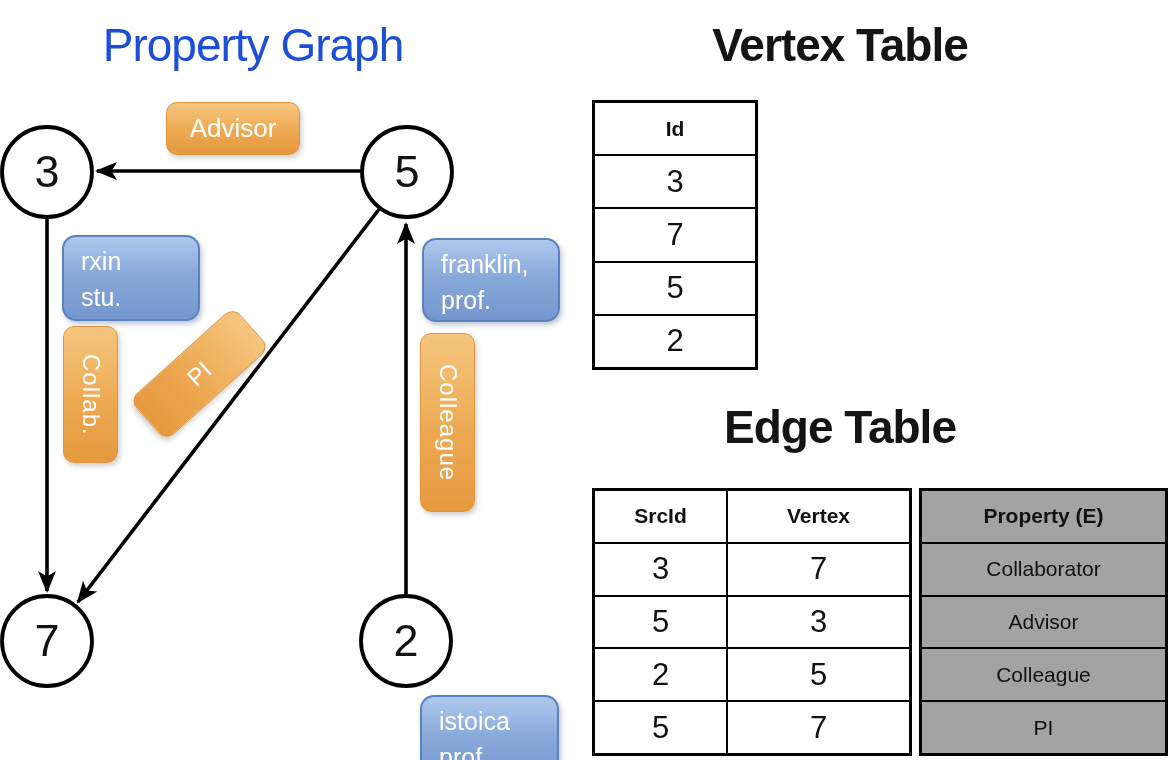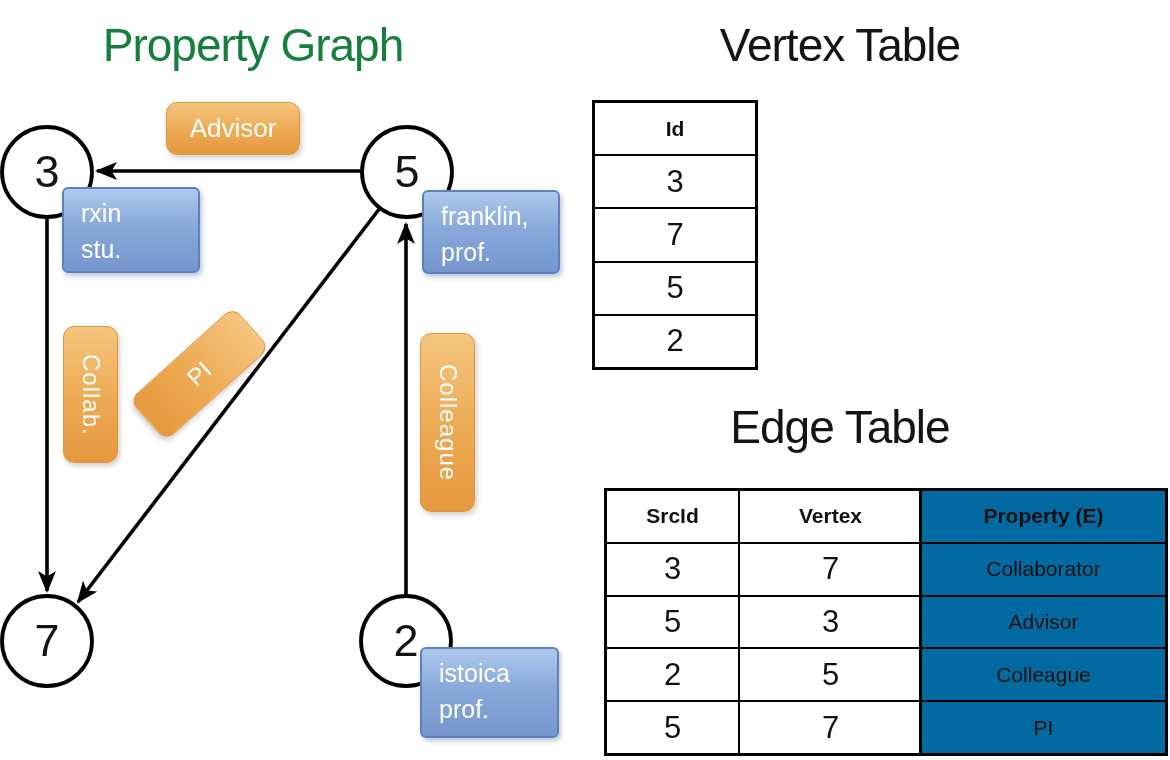--- a/index.html
+++ b/index.html
@@ -5,58 +5,58 @@
   html,body { margin:0; padding:0; background:#ffffff; }
   .stage {
     position:relative; width:1170px; height:760px; background:#ffffff;
     font-family:"Liberation Sans", sans-serif; overflow:hidden; color:#111;
   }
   
   .gpane { position:absolute; left:0; top:0; width:585px; height:760px; }
   .gsvg  { position:absolute; left:0; top:0; }
   .gtitle {
     position:absolute; left:0; top:18px; width:506px; text-align:center;
-    font-size:46px; font-weight:300; letter-spacing:-1px; color:#15803d;
+    font-size:46px; font-weight:300; letter-spacing:-1px; color:#1d4ed8;
   }
   .node-num {
     position:absolute; width:90px; height:90px; display:flex;
     align-items:center; justify-content:center;
     font-size:45px; font-weight:300; color:#141414;
   }
   .pbox { position:absolute; color:#fff; box-sizing:border-box; }
   .pbox.blue {
     background:linear-gradient(180deg,#aec9ed 0%, #89a9db 45%, #7496cd 100%);
-    border:2px solid #5d80be; border-radius:6px;
+    border:2px solid #5d80be; border-radius:14px;
     box-shadow:2px 3px 5px rgba(110,130,160,0.45);
-    font-size:25px; line-height:36px; padding:6px 0 0 17px;
+    font-size:25px; line-height:36px; padding:6px 0 0 17px;margin-top:48px;
   }
   .pbox.orange {
     background:linear-gradient(180deg,#f5c67f 0%, #eda952 55%, #e6993f 100%);
     border:1px solid #e0953c; border-radius:11px;
     box-shadow:2px 3px 5px rgba(140,140,140,0.4);
   }
   .hlabel { display:flex; align-items:center; justify-content:center; font-size:26px; }
   .vlabel {
     display:flex; align-items:center; justify-content:center;
     writing-mode:vertical-rl; font-size:24px; letter-spacing:1px;
   }
   .pibox { transform:rotate(48deg); display:flex; align-items:center; justify-content:center; }
   .pibox span { transform:rotate(-90deg); font-size:24px; }
   
   .rpane { position:absolute; left:585px; top:0; width:585px; height:760px; }
   .rtitle {
     position:absolute; left:0; width:510px; text-align:center;
-    font-size:46px; font-weight:400; letter-spacing:-1px; color:#141414;
+    font-size:46px; font-weight:700; letter-spacing:-1px; color:#141414;
   }
   .tcol {
     position:absolute; box-sizing:border-box; border:3px solid #000;
     display:flex; flex-direction:column; background:#fff;
   }
   .tcol.bluefill { background:#dce6f2; }
-  .tcol.tanfill  { background:#0369a1;justify-content:space-between; }
+  .tcol.tanfill  { background:#a3a3a3;justify-content:space-between; }
   .tcol > div { flex:1; }
   .tcol > div:not(:first-child) { border-top:2px solid #000; }
   .tcell { display:flex; align-items:center; justify-content:center; font-size:21px; }
   .trow  { display:flex; }
   .trow .tcell { border-top:none; height:100%; }
   .trow .c1 { width:131px; flex:none; }
   .trow .c2 { flex:1; border-left:2px solid #000; }
   .th  { font-weight:bold; }
   .num { font-size:31px; }
 </style>
@@ -127,21 +127,21 @@
       <div class="tcell th">Id</div>
       <div class="tcell num">3</div>
       <div class="tcell num">7</div>
       <div class="tcell num">5</div>
       <div class="tcell num">2</div>
     </div>
 
 
     <div class="rtitle" style="top:400px;">Edge Table</div>
 
-    <div class="tcol" style="left:7px;top:488px;width:320px;height:268px;margin-left:12px;">
+    <div class="tcol" style="left:7px;top:488px;width:320px;height:268px;">
       <div class="trow">
         <div class="tcell th c1">SrcId</div>
         <div class="tcell th c2">Vertex</div>
       </div>
       <div class="trow">
         <div class="tcell num c1">3</div>
         <div class="tcell num c2">7</div>
       </div>
       <div class="trow">
         <div class="tcell num c1">5</div>

